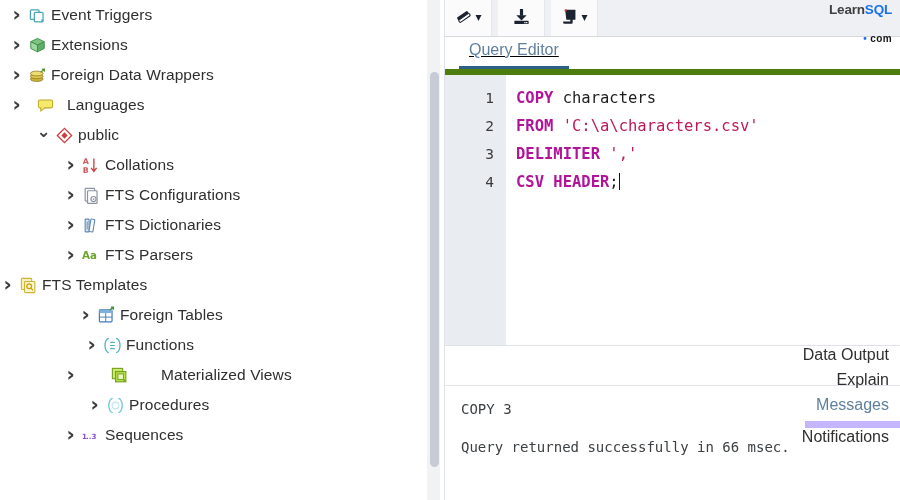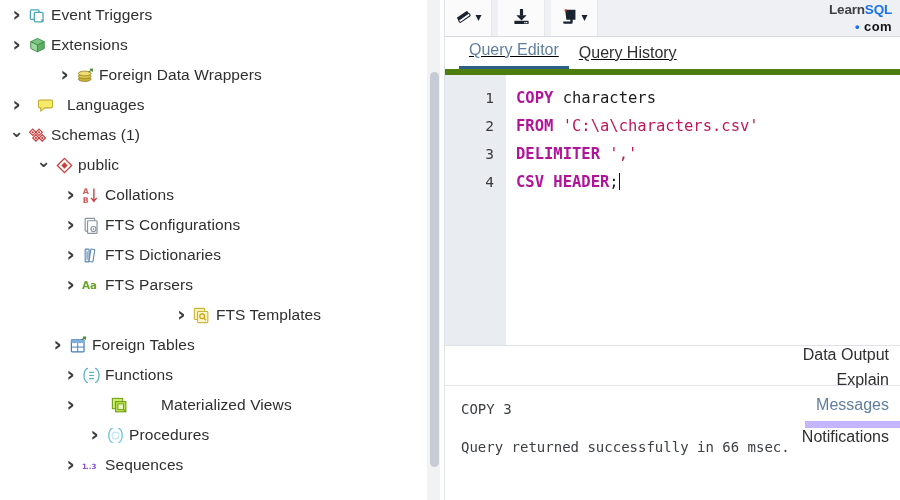--- a/index.html
+++ b/index.html
@@ -122,24 +122,24 @@
     line-height: 1;
   }
   .logo-main {
     font-size: 13.5px;
     font-weight: bold;
     letter-spacing: -0.2px;
   }
   .logo-learn { color: #404040; }
   .logo-sql { color: #1a73e8; }
   .logo-sub {
-    font-size: 13px;
+    font-size: 10px;
     font-weight: bold;
     color: #131313;
-    margin-top: 3px;
+    margin-top: 17px;
     letter-spacing: 0.4px;
   }
   .logo-dot { color: #1a73e8; }
 
   
   .qt-tabs {
     height: 38px;
     background: #ffffff;
     border-bottom: 6px solid #4d7c0f;
     display: flex;
@@ -275,61 +275,41 @@
           <span class="twisty collapsed"></span>
           <span class="tree-icon">
             <svg width="19" height="19" viewBox="0 0 24 24">
               <path d="M12 3 L20.5 7.2 L12 11.4 L3.5 7.2 Z" fill="#7cc47f" stroke="#3f8d4a" stroke-width="1.2"></path>
               <path d="M3.5 7.2 v8.6 L12 20 v-8.6 Z" fill="#9ed7a0" stroke="#3f8d4a" stroke-width="1.2"></path>
               <path d="M20.5 7.2 v8.6 L12 20 v-8.6 Z" fill="#5fae66" stroke="#3f8d4a" stroke-width="1.2"></path>
             </svg>
           </span>
           <span class="tree-label">Extensions</span>
         </div>
-        <div class="tree-row" style="padding-left: 9px; margin-left: 48px;">
+        <div class="tree-row" style="padding-left: 9px;">
           <span class="twisty collapsed"></span>
           <span class="tree-icon">
             <svg width="19" height="19" viewBox="0 0 24 24">
               <ellipse cx="11" cy="16.5" rx="8" ry="3" fill="#cdb23c" stroke="#8d7a1c" stroke-width="1"></ellipse>
               <ellipse cx="11" cy="13" rx="8" ry="3" fill="#e0c850" stroke="#8d7a1c" stroke-width="1"></ellipse>
               <ellipse cx="11" cy="9.5" rx="8" ry="3" fill="#efdd72" stroke="#8d7a1c" stroke-width="1"></ellipse>
               <path d="M16 8 l4.5 -4 M17.5 4 h3.2 v3.2" stroke="#5f8f3a" stroke-width="1.6" fill="none"></path>
             </svg>
           </span>
           <span class="tree-label">Foreign Data Wrappers</span>
         </div>
         <div class="tree-row" style="padding-left: 9px; gap: 8px;">
           <span class="twisty collapsed"></span>
           <span class="tree-icon">
             <svg width="19" height="19" viewBox="0 0 24 24">
               <path d="M3 7 a2 2 0 0 1 2-2 h14 a2 2 0 0 1 2 2 v6 a2 2 0 0 1 -2 2 h-8 l-5 4 v-4 h-1 a2 2 0 0 1 -2 -2 z" fill="#f5e96a" stroke="#c0a82a" stroke-width="1.3"></path>
             </svg>
           </span>
           <span class="tree-label">Languages</span>
         </div>
-        <div class="tree-row" style="padding-left: 9px;">
-          <span class="twisty expanded"></span>
-          <span class="tree-icon">
-            <svg width="19" height="19" viewBox="0 0 24 24">
-              <g fill="none" stroke="#cc3f3f" stroke-width="1.5">
-                <path d="M6 4 l4 4 l-4 4 l-4 -4 z"></path>
-                <path d="M14 4 l4 4 l-4 4 l-4 -4 z"></path>
-                <path d="M10 11 l4 4 l-4 4 l-4 -4 z"></path>
-                <path d="M18 11 l4 4 l-4 4 l-4 -4 z"></path>
-              </g>
-              <g fill="#cc3f3f">
-                <circle cx="6" cy="8" r="1.4"></circle>
-                <circle cx="14" cy="8" r="1.4"></circle>
-                <circle cx="10" cy="15" r="1.4"></circle>
-                <circle cx="18" cy="15" r="1.4"></circle>
-              </g>
-            </svg>
-          </span>
-          <span class="tree-label">Schemas (1)</span>
-        </div>
         <div class="tree-row" style="padding-left: 36px;">
           <span class="twisty expanded"></span>
           <span class="tree-icon">
             <svg width="19" height="19" viewBox="0 0 24 24">
               <path d="M12 3 l9 9 l-9 9 l-9 -9 z" fill="#fff" stroke="#cc3f3f" stroke-width="1.7"></path>
               <path d="M12 8 l4 4 l-4 4 l-4 -4 z" fill="#cc3f3f"></path>
             </svg>
           </span>
           <span class="tree-label">public</span>
         </div>
@@ -369,45 +349,45 @@
         </div>
         <div class="tree-row" style="padding-left: 63px;">
           <span class="twisty collapsed"></span>
           <span class="tree-icon">
             <svg width="19" height="19" viewBox="0 0 24 24">
               <text x="0" y="17" font-family="DejaVu Sans" font-size="13" font-weight="bold" fill="#6ba32b">Aa</text>
             </svg>
           </span>
           <span class="tree-label">FTS Parsers</span>
         </div>
-        <div class="tree-row" style="padding-left: 63px; justify-content: center;">
+        <div class="tree-row" style="">
           <span class="twisty collapsed"></span>
           <span class="tree-icon">
             <svg width="19" height="19" viewBox="0 0 24 24">
               <rect x="3" y="3" width="13" height="14" rx="1" fill="#f7f0b8" stroke="#c9b63a" stroke-width="1.4"></rect>
               <rect x="7" y="7" width="13" height="14" rx="1" fill="#fbf6cf" stroke="#c9b63a" stroke-width="1.4"></rect>
               <circle cx="12.8" cy="13" r="3" fill="none" stroke="#c9a300" stroke-width="1.5"></circle>
               <path d="M15 15.3 l2.6 2.6" stroke="#c9a300" stroke-width="1.7"></path>
             </svg>
           </span>
           <span class="tree-label">FTS Templates</span>
         </div>
-        <div class="tree-row" style="padding-left: 50px;">
+        <div class="tree-row" style="padding-left: 50px; margin-left: 28px;">
           <span class="twisty collapsed"></span>
           <span class="tree-icon">
             <svg width="19" height="19" viewBox="0 0 24 24">
               <rect x="3" y="5" width="16" height="15" rx="1" fill="#fff" stroke="#3f7bbd" stroke-width="1.5"></rect>
               <rect x="3" y="5" width="16" height="4" fill="#7fb0dd"></rect>
               <path d="M11 9 v11 M3 14 h16" stroke="#3f7bbd" stroke-width="1.2"></path>
               <path d="M16 5 l4.5 -3.5 M17.6 1.5 h3.2 v3.2" stroke="#4a8d3c" stroke-width="1.5" fill="none"></path>
             </svg>
           </span>
           <span class="tree-label">Foreign Tables</span>
         </div>
-        <div class="tree-row" style="padding-left: 63px;">
+        <div class="tree-row" style="padding-left: 84px;">
           <span class="twisty collapsed"></span>
           <span class="tree-icon">
             <svg width="19" height="19" viewBox="0 0 24 24">
               <path d="M7.5 3 a5 9 0 0 0 0 18" fill="none" stroke="#53b0c4" stroke-width="1.6"></path>
               <path d="M16.5 3 a5 9 0 0 1 0 18" fill="none" stroke="#53b0c4" stroke-width="1.6"></path>
               <path d="M9 8 h6 M9 12 h6 M9 16 h6" stroke="#53b0c4" stroke-width="1.5"></path>
             </svg>
           </span>
           <span class="tree-label">Functions</span>
         </div>
@@ -496,21 +476,20 @@
         </div>
         <div class="logo-sub">
           <span class="logo-dot">•</span>
           <span>com</span>
         </div>
       </div>
     </div>
 
     <div class="qt-tabs" id="editor-tabs">
         <div class="qt-tab active">Query Editor</div>
-        <div class="qt-tab">Query History</div>
       </div>
 
     <div class="qt-editor">
       <div class="gutter" id="gutter">
           <div class="gutter-num">1</div>
           <div class="gutter-num">2</div>
           <div class="gutter-num">3</div>
           <div class="gutter-num">4</div>
         </div>
       <div class="code" id="code">

